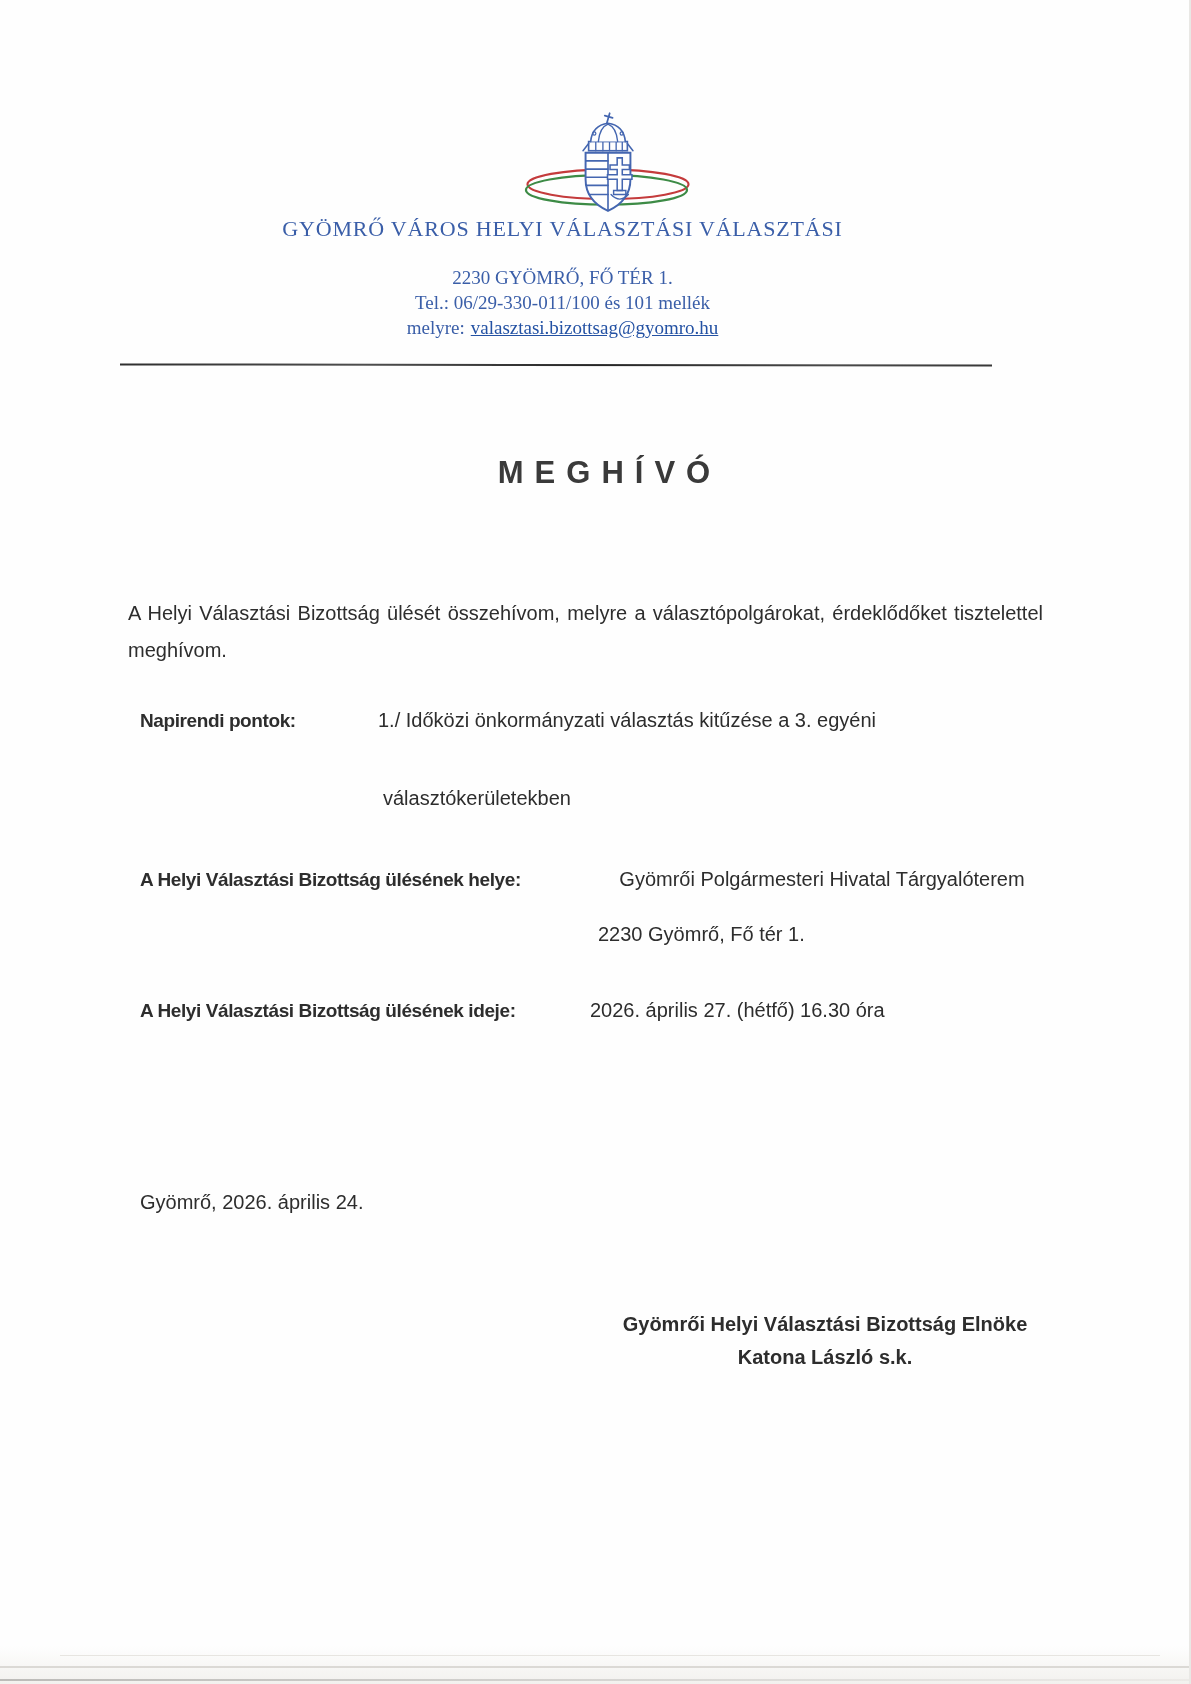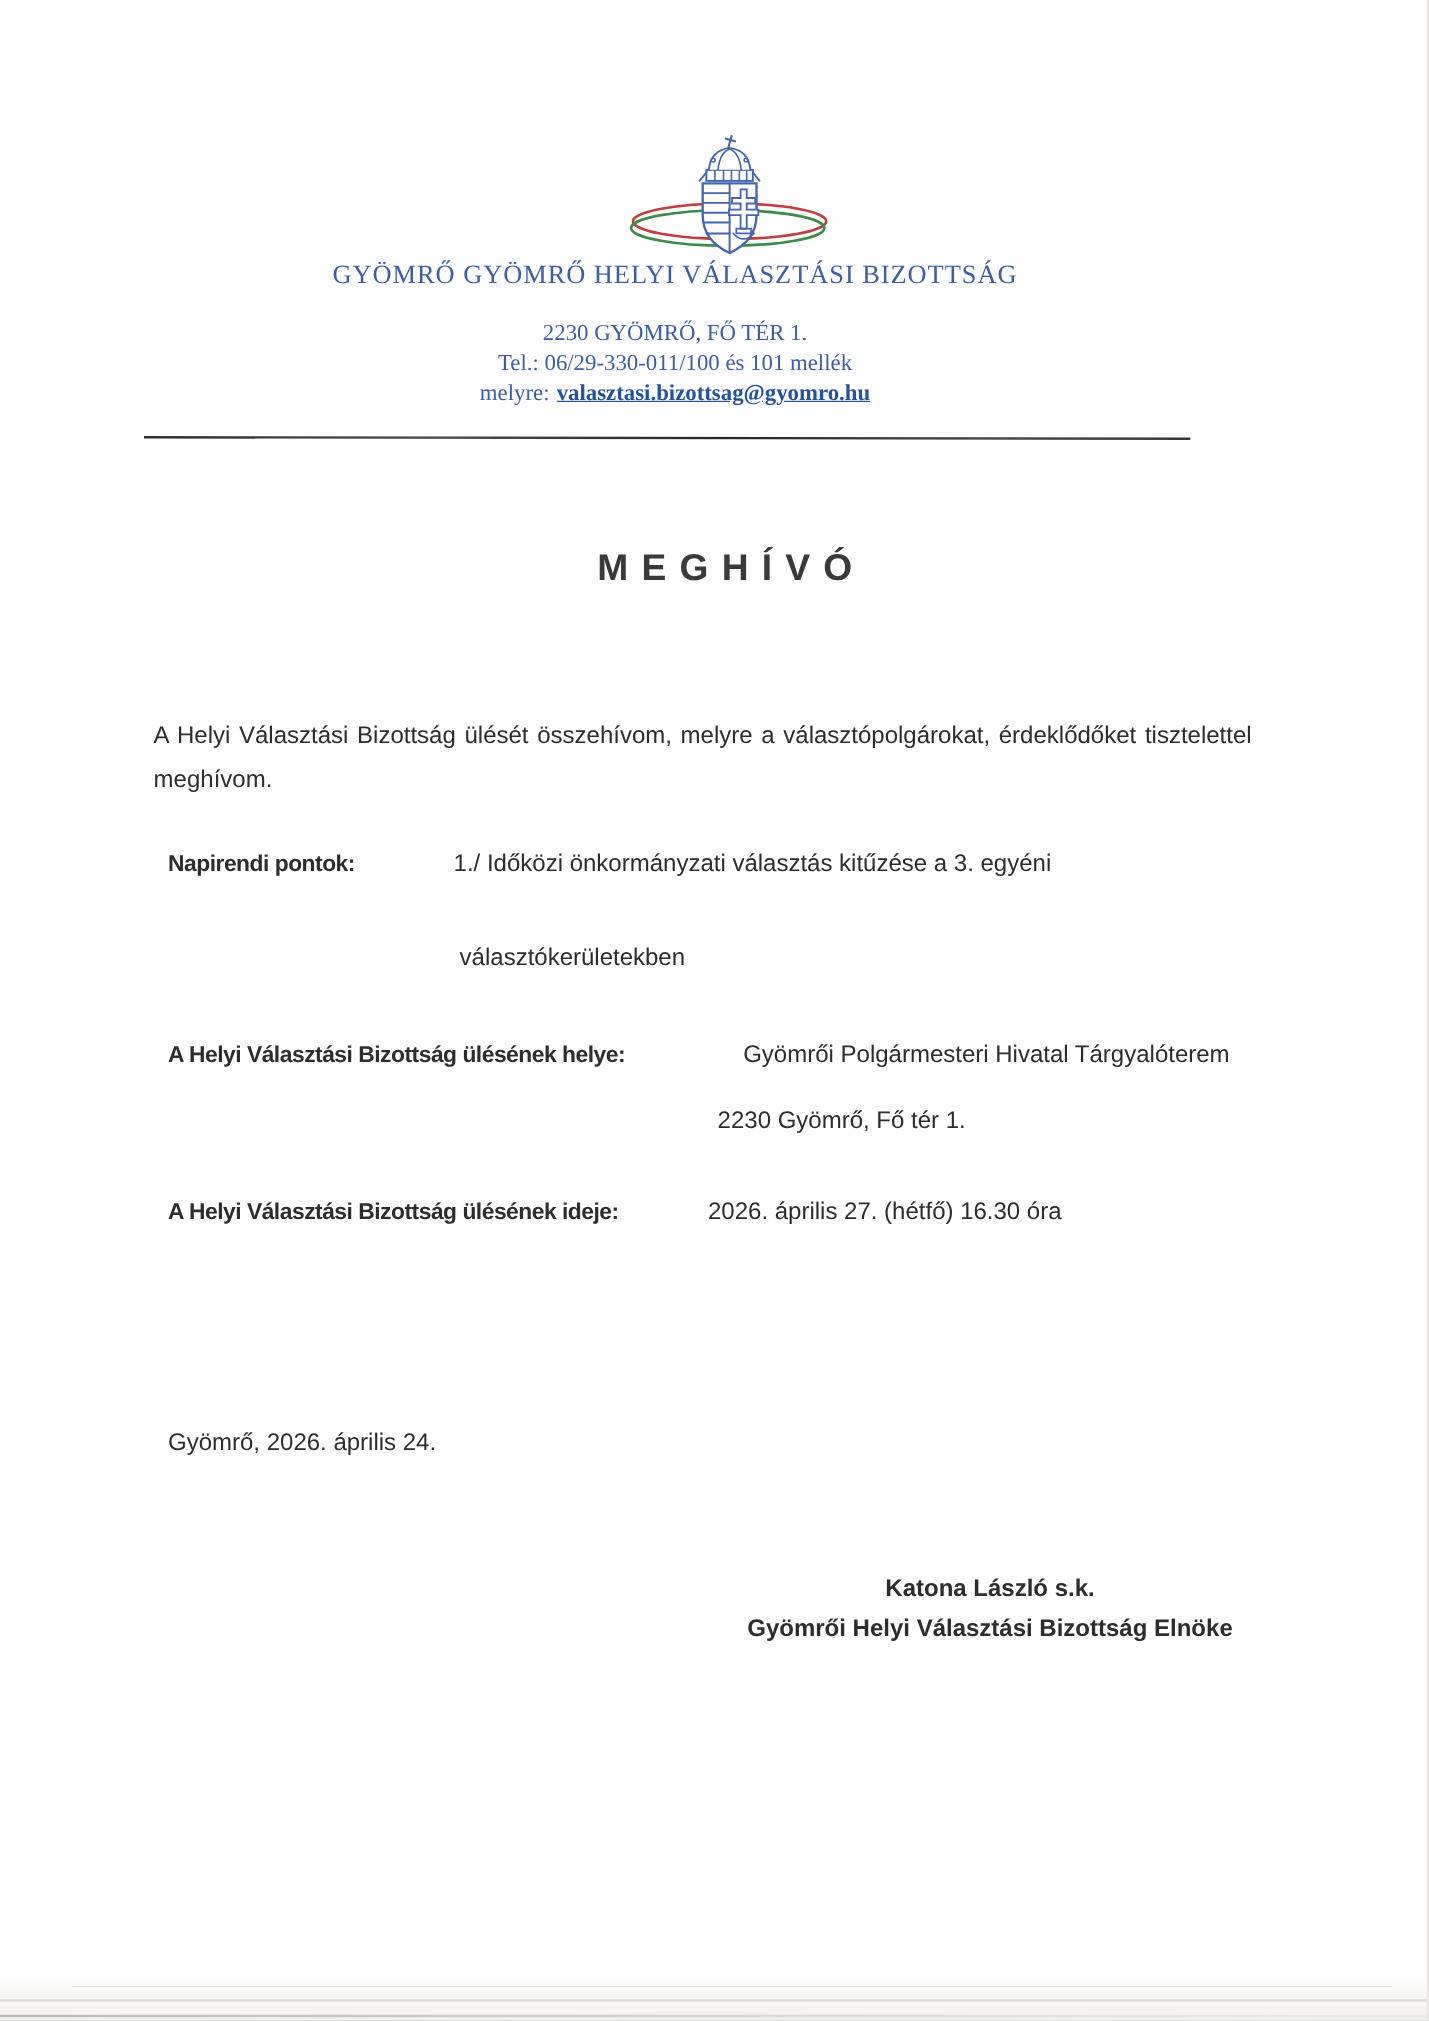--- a/index.html
+++ b/index.html
@@ -39,21 +39,21 @@
     left: 140px;
     top: 265px;
     width: 845px;
     text-align: center;
     font-family: "Liberation Serif", serif;
     font-size: 19px;
     line-height: 25px;
     color: var(--header-blue, #3a5ea8);
   }
   .email-link {
-    font-weight: bold;
+    font-weight: normal;
     text-decoration: underline;
     color: var(--link-blue, #2351a3);
     cursor: pointer;
     margin-left: 6px;
   }
 
   .rule {
     position: absolute;
     left: 120px;
     top: 364px;
@@ -158,21 +158,21 @@
     <circle cx="98.5" cy="21" r="1.6" stroke="var(--coa-blue)" stroke-width="1.2"></circle>
 
     <g transform="rotate(16 85 7)" stroke="var(--coa-blue)" stroke-width="1.7">
       <line x1="85" y1="1" x2="85" y2="11"></line>
       <line x1="81" y1="4.5" x2="89" y2="4.5"></line>
     </g>
 
     <path d="M66,31 l-5.5,7 M104,31 l5.5,7" stroke="var(--coa-blue)" stroke-width="1.5"></path>
   </svg>
 
-  <div class="org-name">GYÖMRŐ GYÖMRŐ HELYI VÁLASZTÁSI BIZOTTSÁG</div>
+  <div class="org-name">GYÖMRŐ VÁROS HELYI VÁLASZTÁSI VÁLASZTÁSI</div>
 
   <div class="contact">
     <div>2230 GYÖMRŐ, FŐ TÉR 1.</div>
     <div>Tel.: 06/29-330-011/100 és 101 mellék</div>
     <div>
       <span>melyre:</span><a class="email-link">valasztasi.bizottsag@gyomro.hu</a>
     </div>
   </div>
 
   <div class="rule"></div>
@@ -194,22 +194,22 @@
   <div class="place-line2">2230 Gyömrő, Fő tér 1.</div>
 
   <div class="row row-time">
     <span class="label">A Helyi Választási Bizottság ülésének ideje:</span>
     <span class="val">2026. április 27. (hétfő) 16.30 óra</span>
   </div>
 
   <div class="dateline">Gyömrő, 2026. április 24.</div>
 
   <div class="signature">
+    <div>Gyömrői Helyi Választási Bizottság Elnöke</div>
     <div>Katona László s.k.</div>
-    <div>Gyömrői Helyi Választási Bizottság Elnöke</div>
   </div>
 
   <div class="artifact art-bottom-band"></div>
   <div class="artifact art-bottom-line1"></div>
   <div class="artifact art-bottom-line2"></div>
   <div class="artifact art-bottom-line3"></div>
   <div class="artifact art-right-edge"></div>
 
 </div>
 

